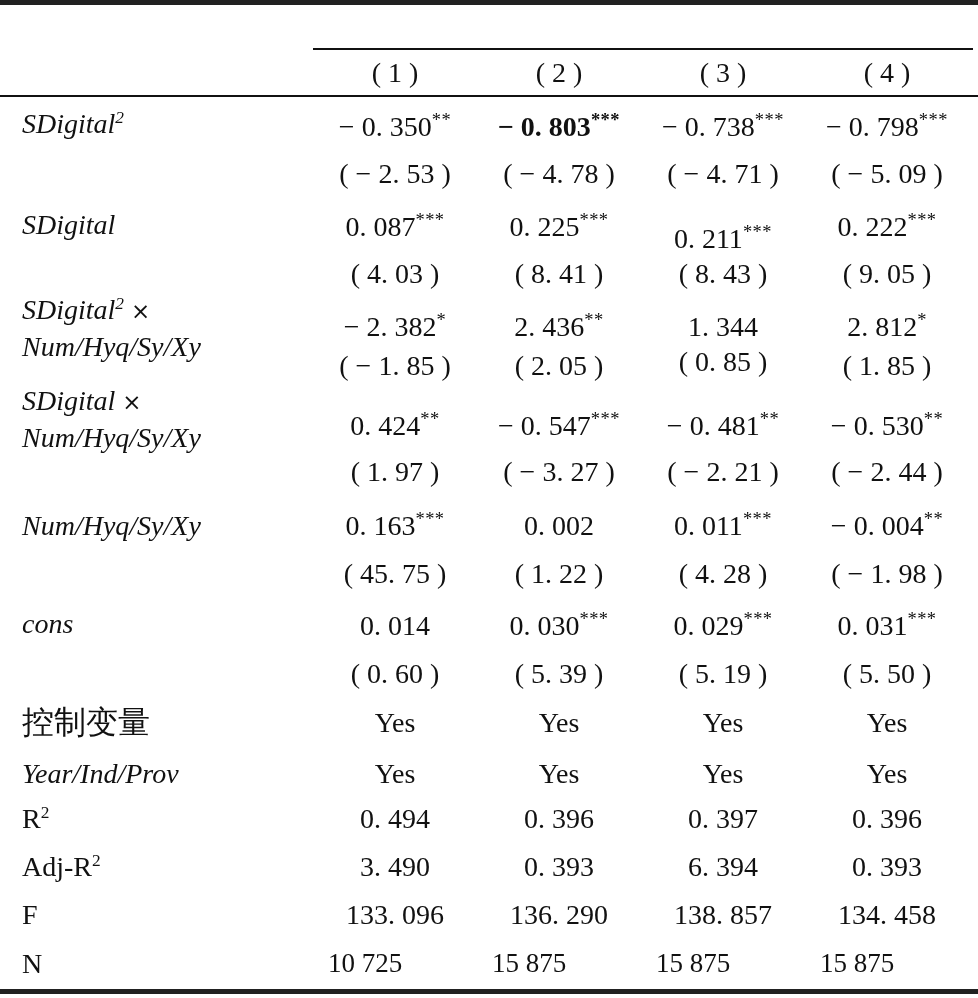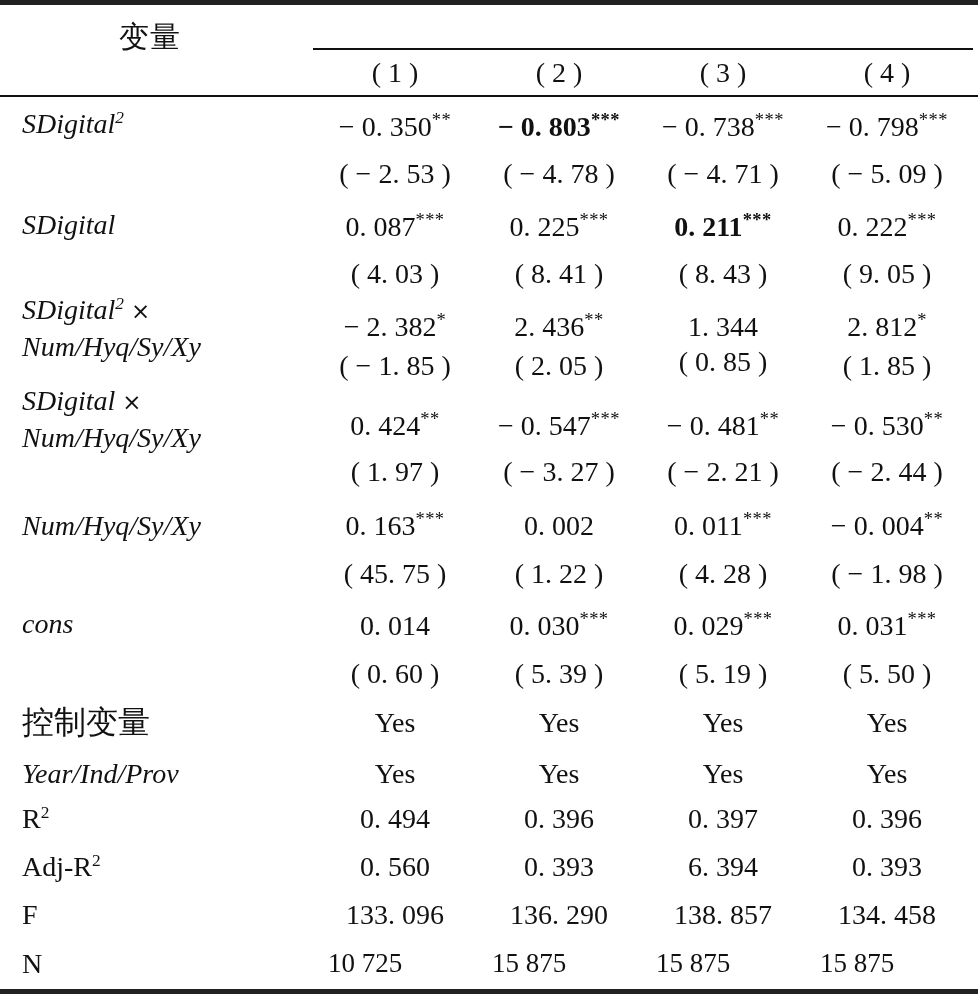--- a/index.html
+++ b/index.html
@@ -121,21 +121,20 @@
 </head>
 <body>
 
 <div id="table-root">
 
   <div class="rule-top"></div>
   <div class="rule-head"></div>
   <div class="rule-span"></div>
   <div class="rule-bottom"></div>
 
-  <div class="hdr-var">变量</div>
 
   <div id="colnums">
       <div class="colnum" style="left: 313px;">( 1 )</div>
       <div class="colnum" style="left: 477px;">( 2 )</div>
       <div class="colnum" style="left: 641px;">( 3 )</div>
       <div class="colnum" style="left: 805px;">( 4 )</div>
     </div>
   <div id="labels">
       <div class="lbl" style="top: 110px;">SDigital<sup>2</sup></div>
       <div class="lbl" style="top: 211px;">SDigital</div>
@@ -148,21 +147,21 @@
       <div class="val" style="left: 313px; top: 113px;">− 0. 350<span class="stars">**</span></div>
       <div class="val" style="left: 477px; top: 113px; font-weight: bold;">− 0. 803<span class="stars">***</span></div>
       <div class="val" style="left: 641px; top: 113px;">− 0. 738<span class="stars">***</span></div>
       <div class="val" style="left: 805px; top: 113px;">− 0. 798<span class="stars">***</span></div>
       <div class="val" style="left: 313px; top: 160px;">( − 2. 53 )</div>
       <div class="val" style="left: 477px; top: 160px;">( − 4. 78 )</div>
       <div class="val" style="left: 641px; top: 160px;">( − 4. 71 )</div>
       <div class="val" style="left: 805px; top: 160px;">( − 5. 09 )</div>
       <div class="val" style="left: 313px; top: 213px;">0. 087<span class="stars">***</span></div>
       <div class="val" style="left: 477px; top: 213px;">0. 225<span class="stars">***</span></div>
-      <div class="val" style="left: 641px; top: 213px; font-weight: bold;">0. 211<span class="stars">***</span></div>
+      <div class="val" style="left: 641px; top: 225px;">0. 211<span class="stars">***</span></div>
       <div class="val" style="left: 805px; top: 213px;">0. 222<span class="stars">***</span></div>
       <div class="val" style="left: 313px; top: 260px;">( 4. 03 )</div>
       <div class="val" style="left: 477px; top: 260px;">( 8. 41 )</div>
       <div class="val" style="left: 641px; top: 260px;">( 8. 43 )</div>
       <div class="val" style="left: 805px; top: 260px;">( 9. 05 )</div>
       <div class="val" style="left: 313px; top: 313px;">− 2. 382<span class="stars">*</span></div>
       <div class="val" style="left: 477px; top: 313px;">2. 436<span class="stars">**</span></div>
       <div class="val" style="left: 641px; top: 313px;">1. 344</div>
       <div class="val" style="left: 805px; top: 313px;">2. 812<span class="stars">*</span></div>
       <div class="val" style="left: 313px; top: 352px;">( − 1. 85 )</div>
@@ -204,21 +203,21 @@
       <div class="val" style="left: 313px; top: 760px;">Yes</div>
       <div class="val" style="left: 477px; top: 760px;">Yes</div>
       <div class="val" style="left: 641px; top: 760px;">Yes</div>
       <div class="val" style="left: 805px; top: 760px;">Yes</div>
       <div class="lbl upright" style="top: 805px;">R<sup>2</sup></div>
       <div class="val" style="left: 313px; top: 805px; font-family: Liberation Serif, serif;">0. 494</div>
       <div class="val" style="left: 477px; top: 805px;">0. 396</div>
       <div class="val" style="left: 641px; top: 805px;">0. 397</div>
       <div class="val" style="left: 805px; top: 805px;">0. 396</div>
       <div class="lbl upright" style="top: 853px;">Adj-R<sup>2</sup></div>
-      <div class="val" style="left: 313px; top: 853px;">0. 560</div>
+      <div class="val" style="left: 313px; top: 853px;">3. 490</div>
       <div class="val" style="left: 477px; top: 853px;">0. 393</div>
       <div class="val" style="left: 641px; top: 853px;">6. 394</div>
       <div class="val" style="left: 805px; top: 853px;">0. 393</div>
       <div class="lbl upright" style="top: 901px;">F</div>
       <div class="val" style="left: 313px; top: 901px;">133. 096</div>
       <div class="val" style="left: 477px; top: 901px;">136. 290</div>
       <div class="val" style="left: 641px; top: 901px;">138. 857</div>
       <div class="val" style="left: 805px; top: 901px;">134. 458</div>
       <div class="lbl upright" style="top: 950px;">N</div>
       <div class="val nshift" style="left: 279px; top: 950px;">10 725</div>

